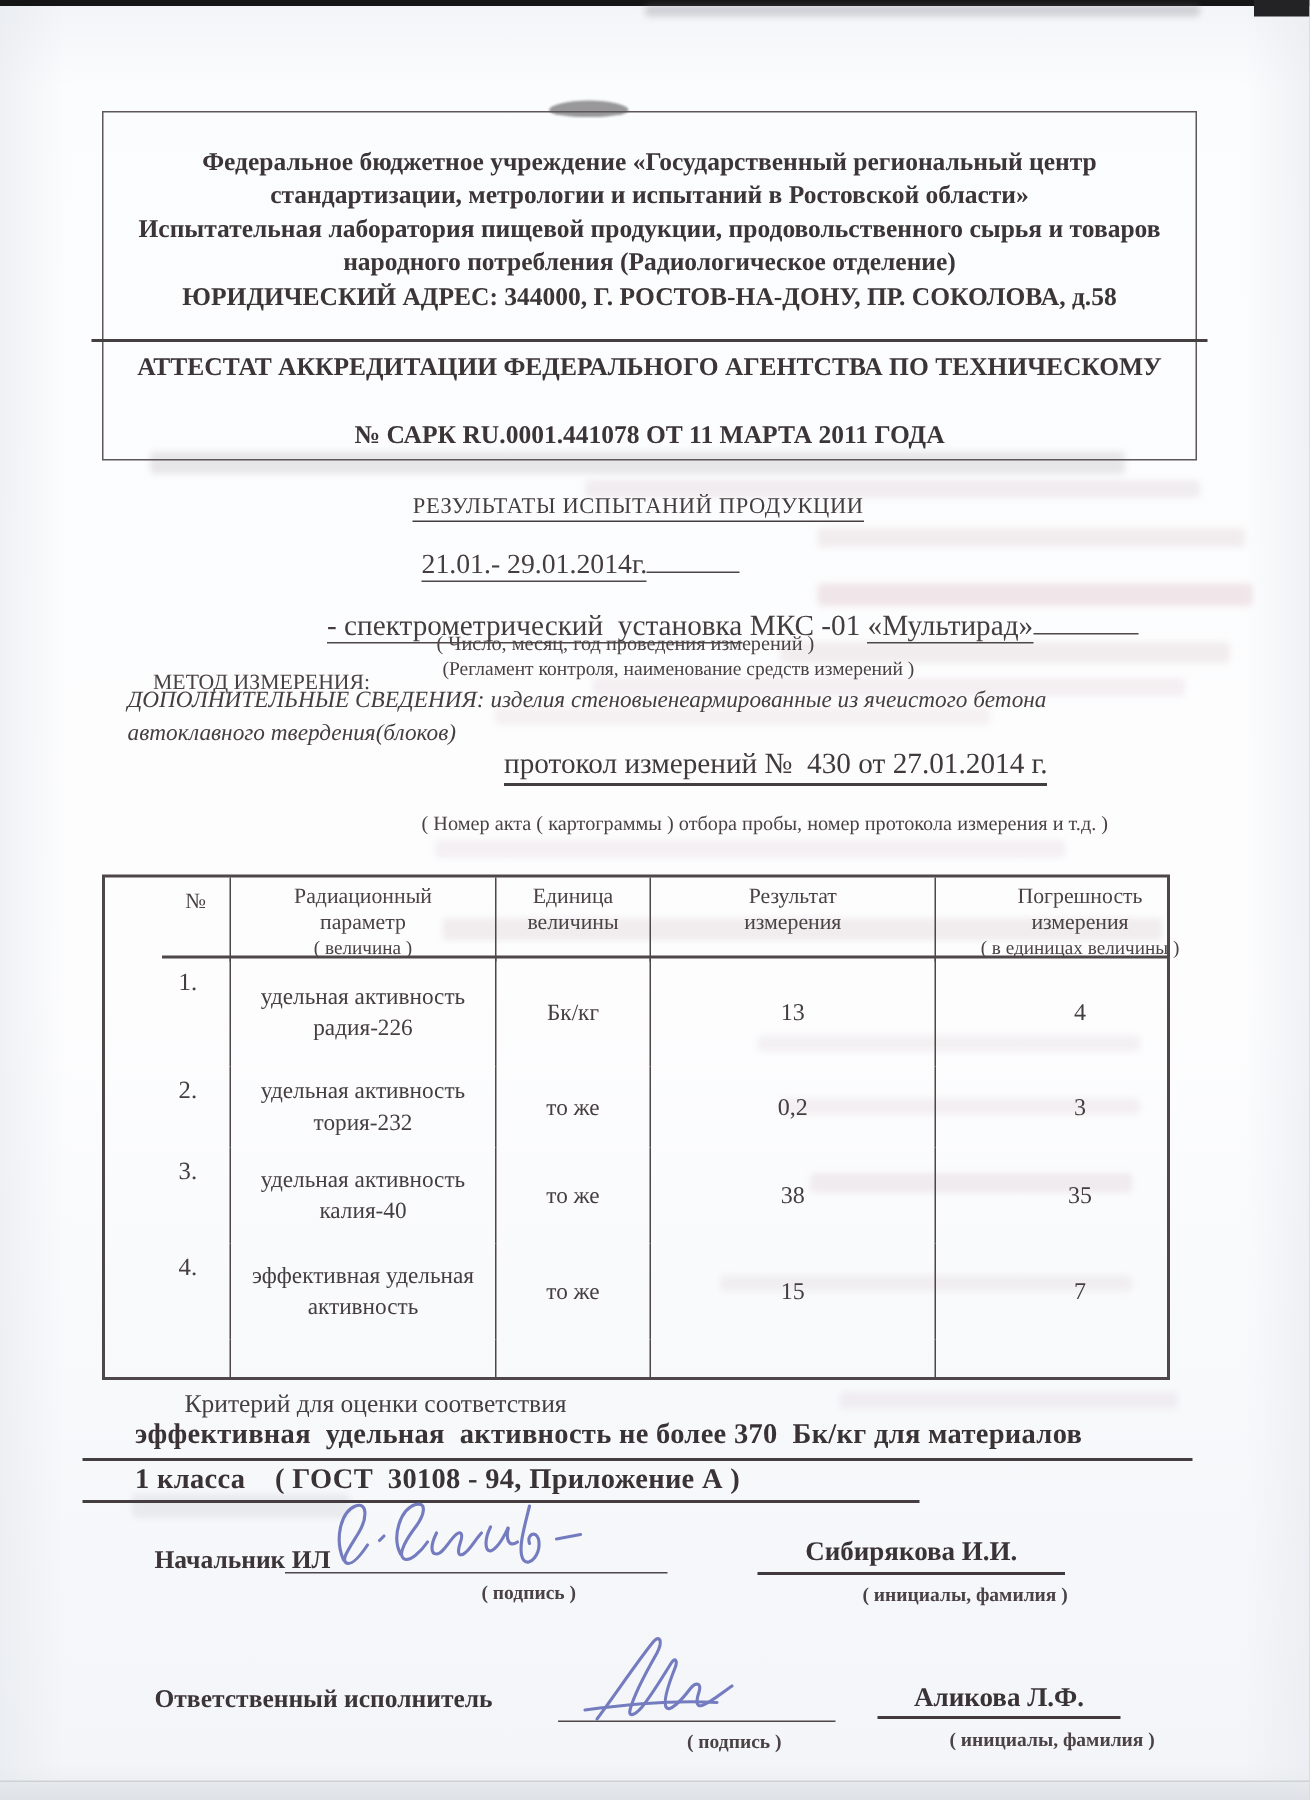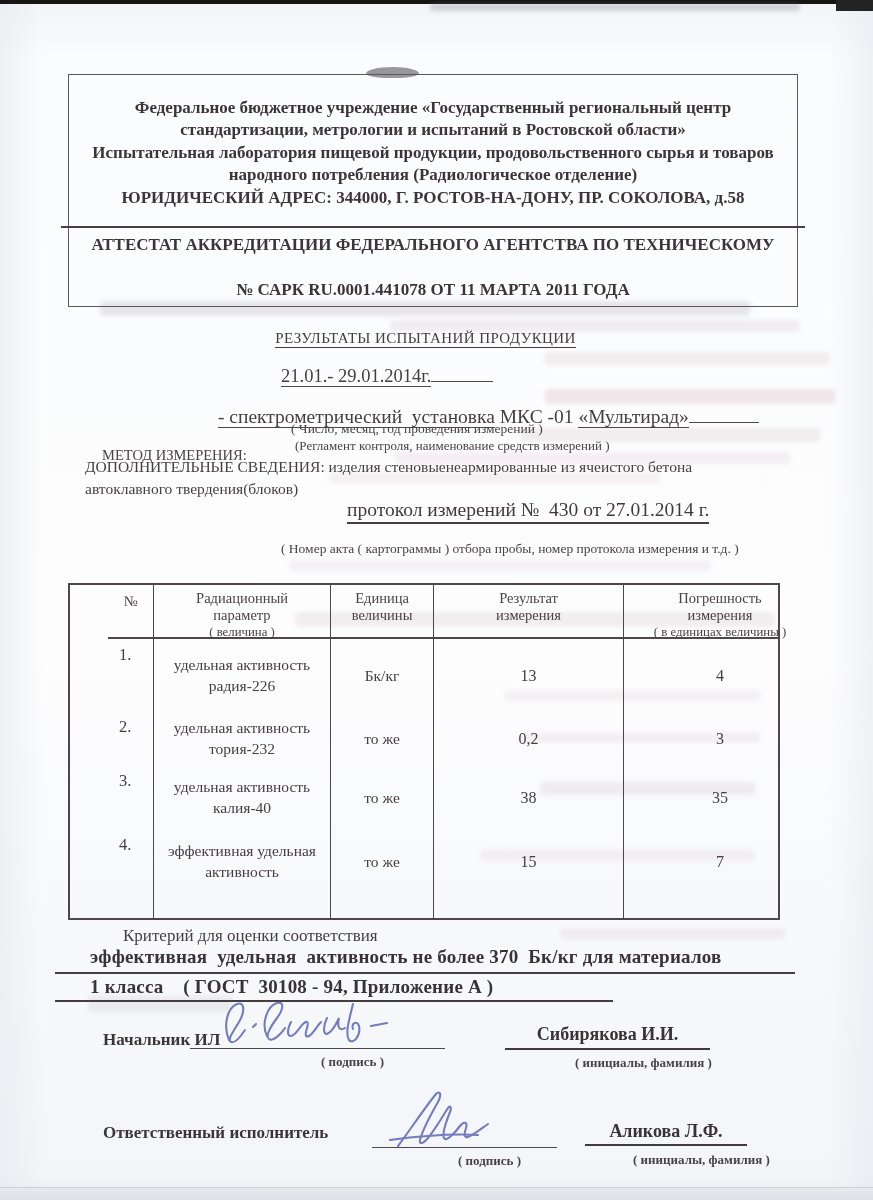--- a/index.html
+++ b/index.html
@@ -33,21 +33,21 @@
   .doc-title span { border-bottom:1.2px solid #443d3f; padding-bottom:1px; }
 
   .label { font-size:14.5px; color:#4a4244; }
   .caption { font-size:13px; color:#4a4244; }
   .u { border-bottom:1.5px solid #4e4749; }
   .u2 { border-bottom:2px solid #453e40; }
   .ublank { display:inline-block; border-bottom:1.5px solid #4e4749; height:1em; vertical-align:baseline; }
 
   .date-value { font-size:18.5px; color:#453e40; }
   .method-value { font-size:19.5px; color:#453e40; }
-  .addl { font-size:15.5px; color:#453e40; }
+  .addl { font-size:15.5px; color:#453e40;font-style:italic; }
   .protocol { font-size:19.5px; color:#413a3c; }
 
   
   .rtable { left:68px; top:583px; width:712px; height:337px; border:2px solid #4e4749; box-sizing:border-box; }
   .trow { display:grid; grid-template-columns:46px 177px 103px 190px 192px; }
   .td { border-right:1.4px solid #4e4749; box-sizing:border-box;
         display:flex; flex-direction:column; align-items:center; justify-content:center;
         text-align:center; font-size:15.5px; color:#453e40; line-height:21px; }
   .td:last-child { border-right:none; }
   .thead { height:52px; border-bottom:2px solid #4e4749; }
@@ -118,21 +118,21 @@
     <span class="label">МЕТОД ИЗМЕРЕНИЯ:</span>
   </div>
   <div class="abs" style="left:180px;top:406px;">
     <span class="method-value u pre">- спектрометрический  установка</span><span class="method-value pre"> МКС -01 </span><span class="method-value u pre">«Мультирад»</span><span class="ublank" style="width:70px;"></span>
   </div>
   <div class="abs caption" style="left:257px;top:438px;">(Регламент контроля, наименование средств измерений )</div>
 
   <div class="abs addl" style="left:47px;top:458px;">ДОПОЛНИТЕЛЬНЫЕ СВЕДЕНИЯ: изделия стеновыенеармированные из ячеистого бетона</div>
   <div class="abs addl" style="left:47px;top:480px;">автоклавного твердения(блоков)</div>
   <div class="abs" style="left:298px;top:499px;">
-    <span class="protocol u2 pre" style="padding-bottom:2px;margin-left:11px;">протокол измерений №  430 от 27.01.2014 г.</span>
+    <span class="protocol u2 pre" style="padding-bottom:2px;">протокол измерений №  430 от 27.01.2014 г.</span>
   </div>
   <div class="abs caption" style="left:243px;top:541px;font-size:13.5px;">( Номер акта ( картограммы ) отбора пробы, номер протокола измерения и т.д. )</div>
 
   <div class="abs rtable">
     <div class="trow thead">
       <div class="td" style="padding-top:8px;">
           <span>№</span>
         </div>
       <div class="td">
         <div>Радиационный</div>

